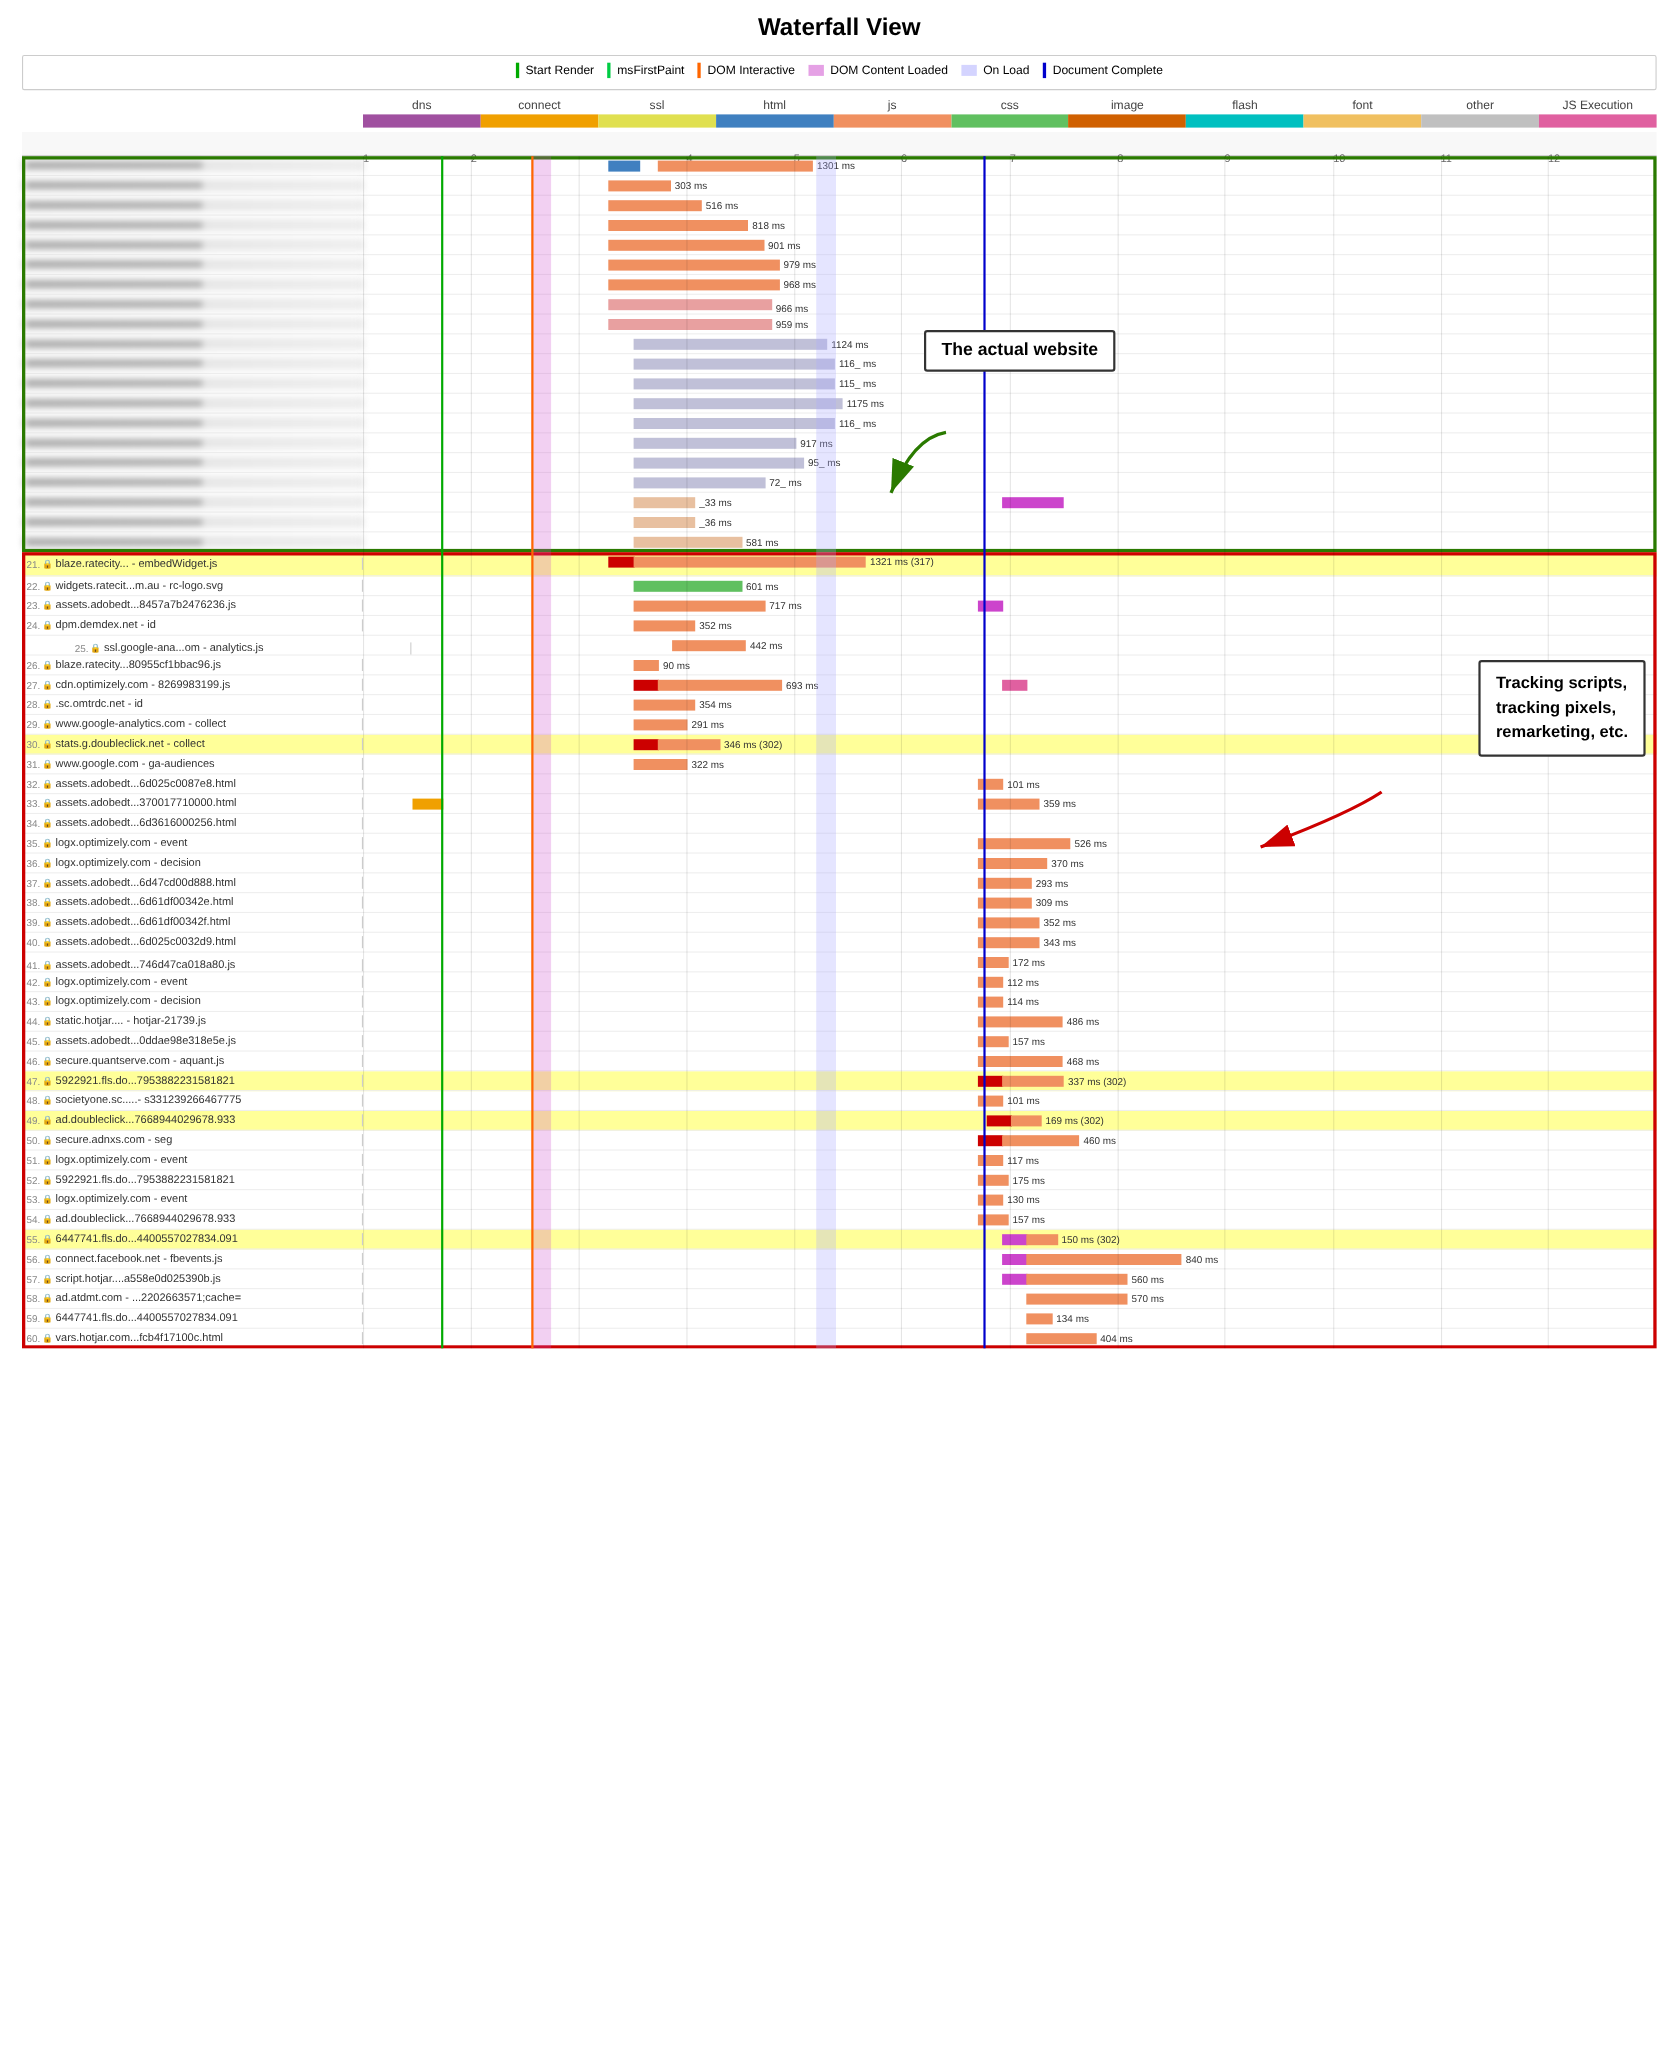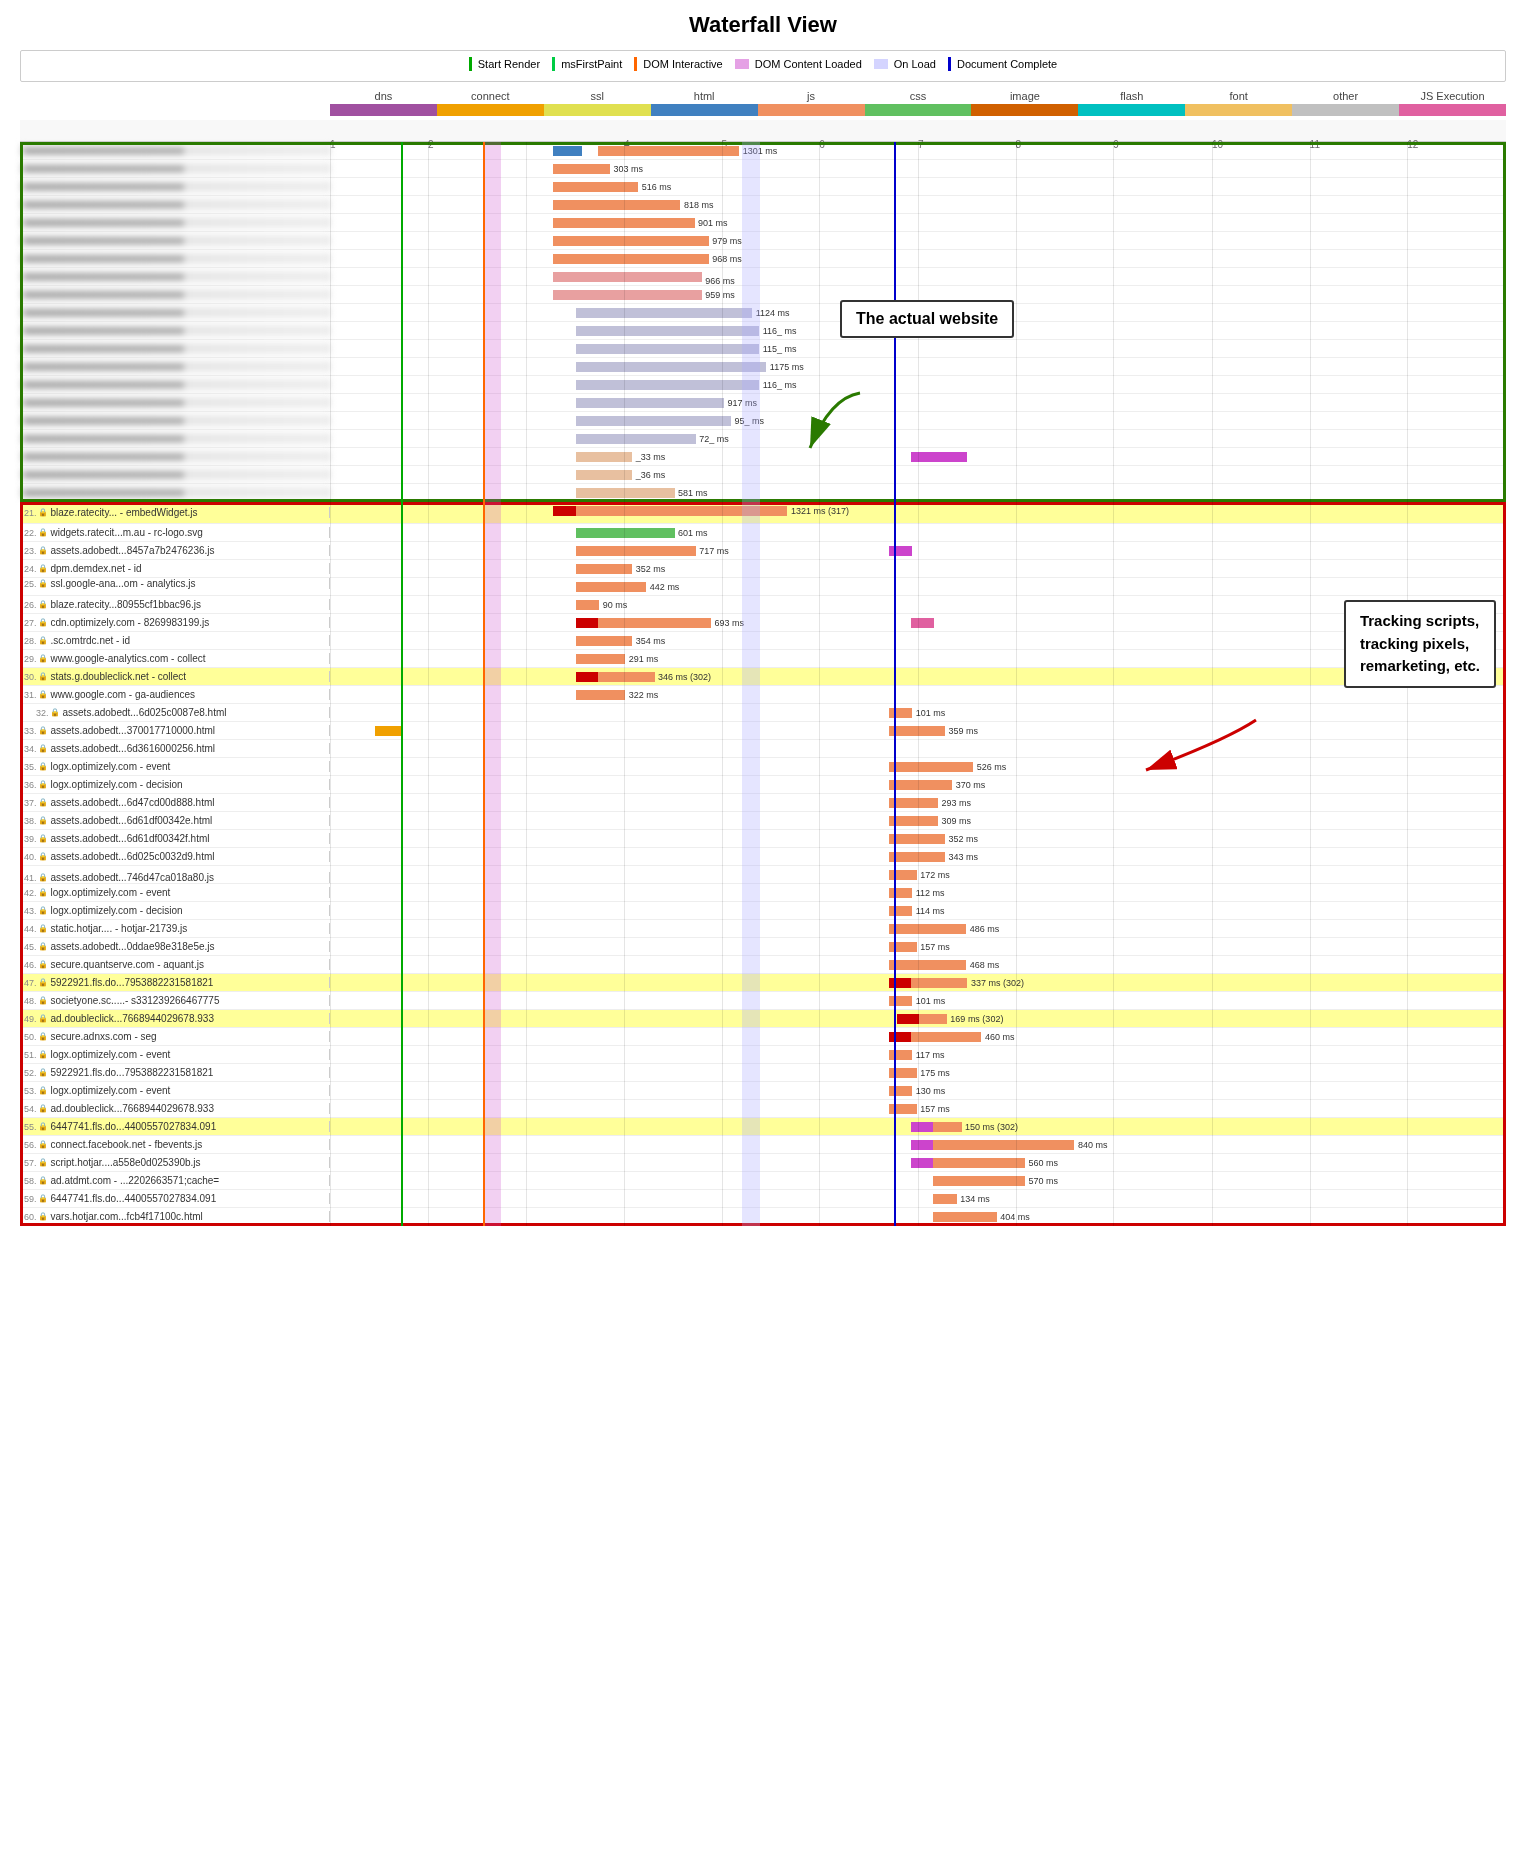--- a/index.html
+++ b/index.html
@@ -332,21 +332,21 @@
             <div style="width: 310px; min-width: 310px; font-size: 10px; color: rgb(51, 51, 51); padding: 0px 4px; overflow: hidden; white-space: nowrap; text-overflow: ellipsis; border-right: 1px solid rgb(204, 204, 204); display: flex; align-items: center;">
               <span style="color: rgb(136, 136, 136); font-size: 9px; margin-right: 2px;">24.</span>
               <span style="font-size: 8px; margin-right: 2px;">🔒</span>
               <span>dpm.demdex.net - id</span>
             </div>
             <div style="flex: 1 1 0%; position: relative; height: 100%;">
               <div style="position: absolute; height: 10px; top: 4px; left: 20.9%; width: 4.8%; background-color: rgb(240, 144, 96);"></div>
               <span style="position: absolute; font-size: 9px; color: rgb(51, 51, 51); top: 4px; left: 26%; white-space: nowrap;">352 ms</span>
             </div>
           </div>
-          <div style="display: flex; height: 18px; align-items: flex-start; border-bottom: 1px solid rgb(238, 238, 238); position: relative;">
+          <div style="display: flex; height: 18px; align-items: flex-end; border-bottom: 1px solid rgb(238, 238, 238); position: relative; padding-left: 44px;">
             <div style="width: 310px; min-width: 310px; font-size: 10px; color: rgb(51, 51, 51); padding: 0px 4px; overflow: hidden; white-space: nowrap; text-overflow: ellipsis; border-right: 1px solid rgb(204, 204, 204); display: flex; align-items: center;">
               <span style="color: rgb(136, 136, 136); font-size: 9px; margin-right: 2px;">25.</span>
               <span style="font-size: 8px; margin-right: 2px;">🔒</span>
               <span>ssl.google-ana...om - analytics.js</span>
             </div>
             <div style="flex: 1 1 0%; position: relative; height: 100%;">
               <div style="position: absolute; height: 10px; top: 4px; left: 20.9%; width: 6%; background-color: rgb(240, 144, 96);"></div>
               <span style="position: absolute; font-size: 9px; color: rgb(51, 51, 51); top: 4px; left: 27.2%; white-space: nowrap;">442 ms</span>
             </div>
           </div>
@@ -414,21 +414,21 @@
               <span style="font-size: 8px; margin-right: 2px;">🔒</span>
               <span>www.google.com - ga-audiences</span>
             </div>
             <div style="flex: 1 1 0%; position: relative; height: 100%;">
               <div style="position: absolute; height: 10px; top: 4px; left: 20.9%; width: 4.2%; background-color: rgb(240, 144, 96);"></div>
               <span style="position: absolute; font-size: 9px; color: rgb(51, 51, 51); top: 4px; left: 25.4%; white-space: nowrap;">322 ms</span>
             </div>
           </div>
           <div style="display: flex; height: 18px; align-items: center; border-bottom: 1px solid rgb(238, 238, 238); position: relative;">
             <div style="width: 310px; min-width: 310px; font-size: 10px; color: rgb(51, 51, 51); padding: 0px 4px; overflow: hidden; white-space: nowrap; text-overflow: ellipsis; border-right: 1px solid rgb(204, 204, 204); display: flex; align-items: center;">
-              <span style="color: rgb(136, 136, 136); font-size: 9px; margin-right: 2px; margin-left: 12px;">32.</span>
+              <span style="color: rgb(136, 136, 136); font-size: 9px; margin-right: 2px;">32.</span>
               <span style="font-size: 8px; margin-right: 2px;">🔒</span>
               <span>assets.adobedt...6d025c0087e8.html</span>
             </div>
             <div style="flex: 1 1 0%; position: relative; height: 100%;">
               <div style="position: absolute; height: 10px; top: 4px; left: 47.5%; width: 2%; background-color: rgb(240, 144, 96);"></div>
               <span style="position: absolute; font-size: 9px; color: rgb(51, 51, 51); top: 4px; left: 49.8%; white-space: nowrap;">101 ms</span>
             </div>
           </div>
           <div style="display: flex; height: 18px; align-items: center; border-bottom: 1px solid rgb(238, 238, 238); position: relative;">
             <div style="width: 310px; min-width: 310px; font-size: 10px; color: rgb(51, 51, 51); padding: 0px 4px; overflow: hidden; white-space: nowrap; text-overflow: ellipsis; border-right: 1px solid rgb(204, 204, 204); display: flex; align-items: center;">

